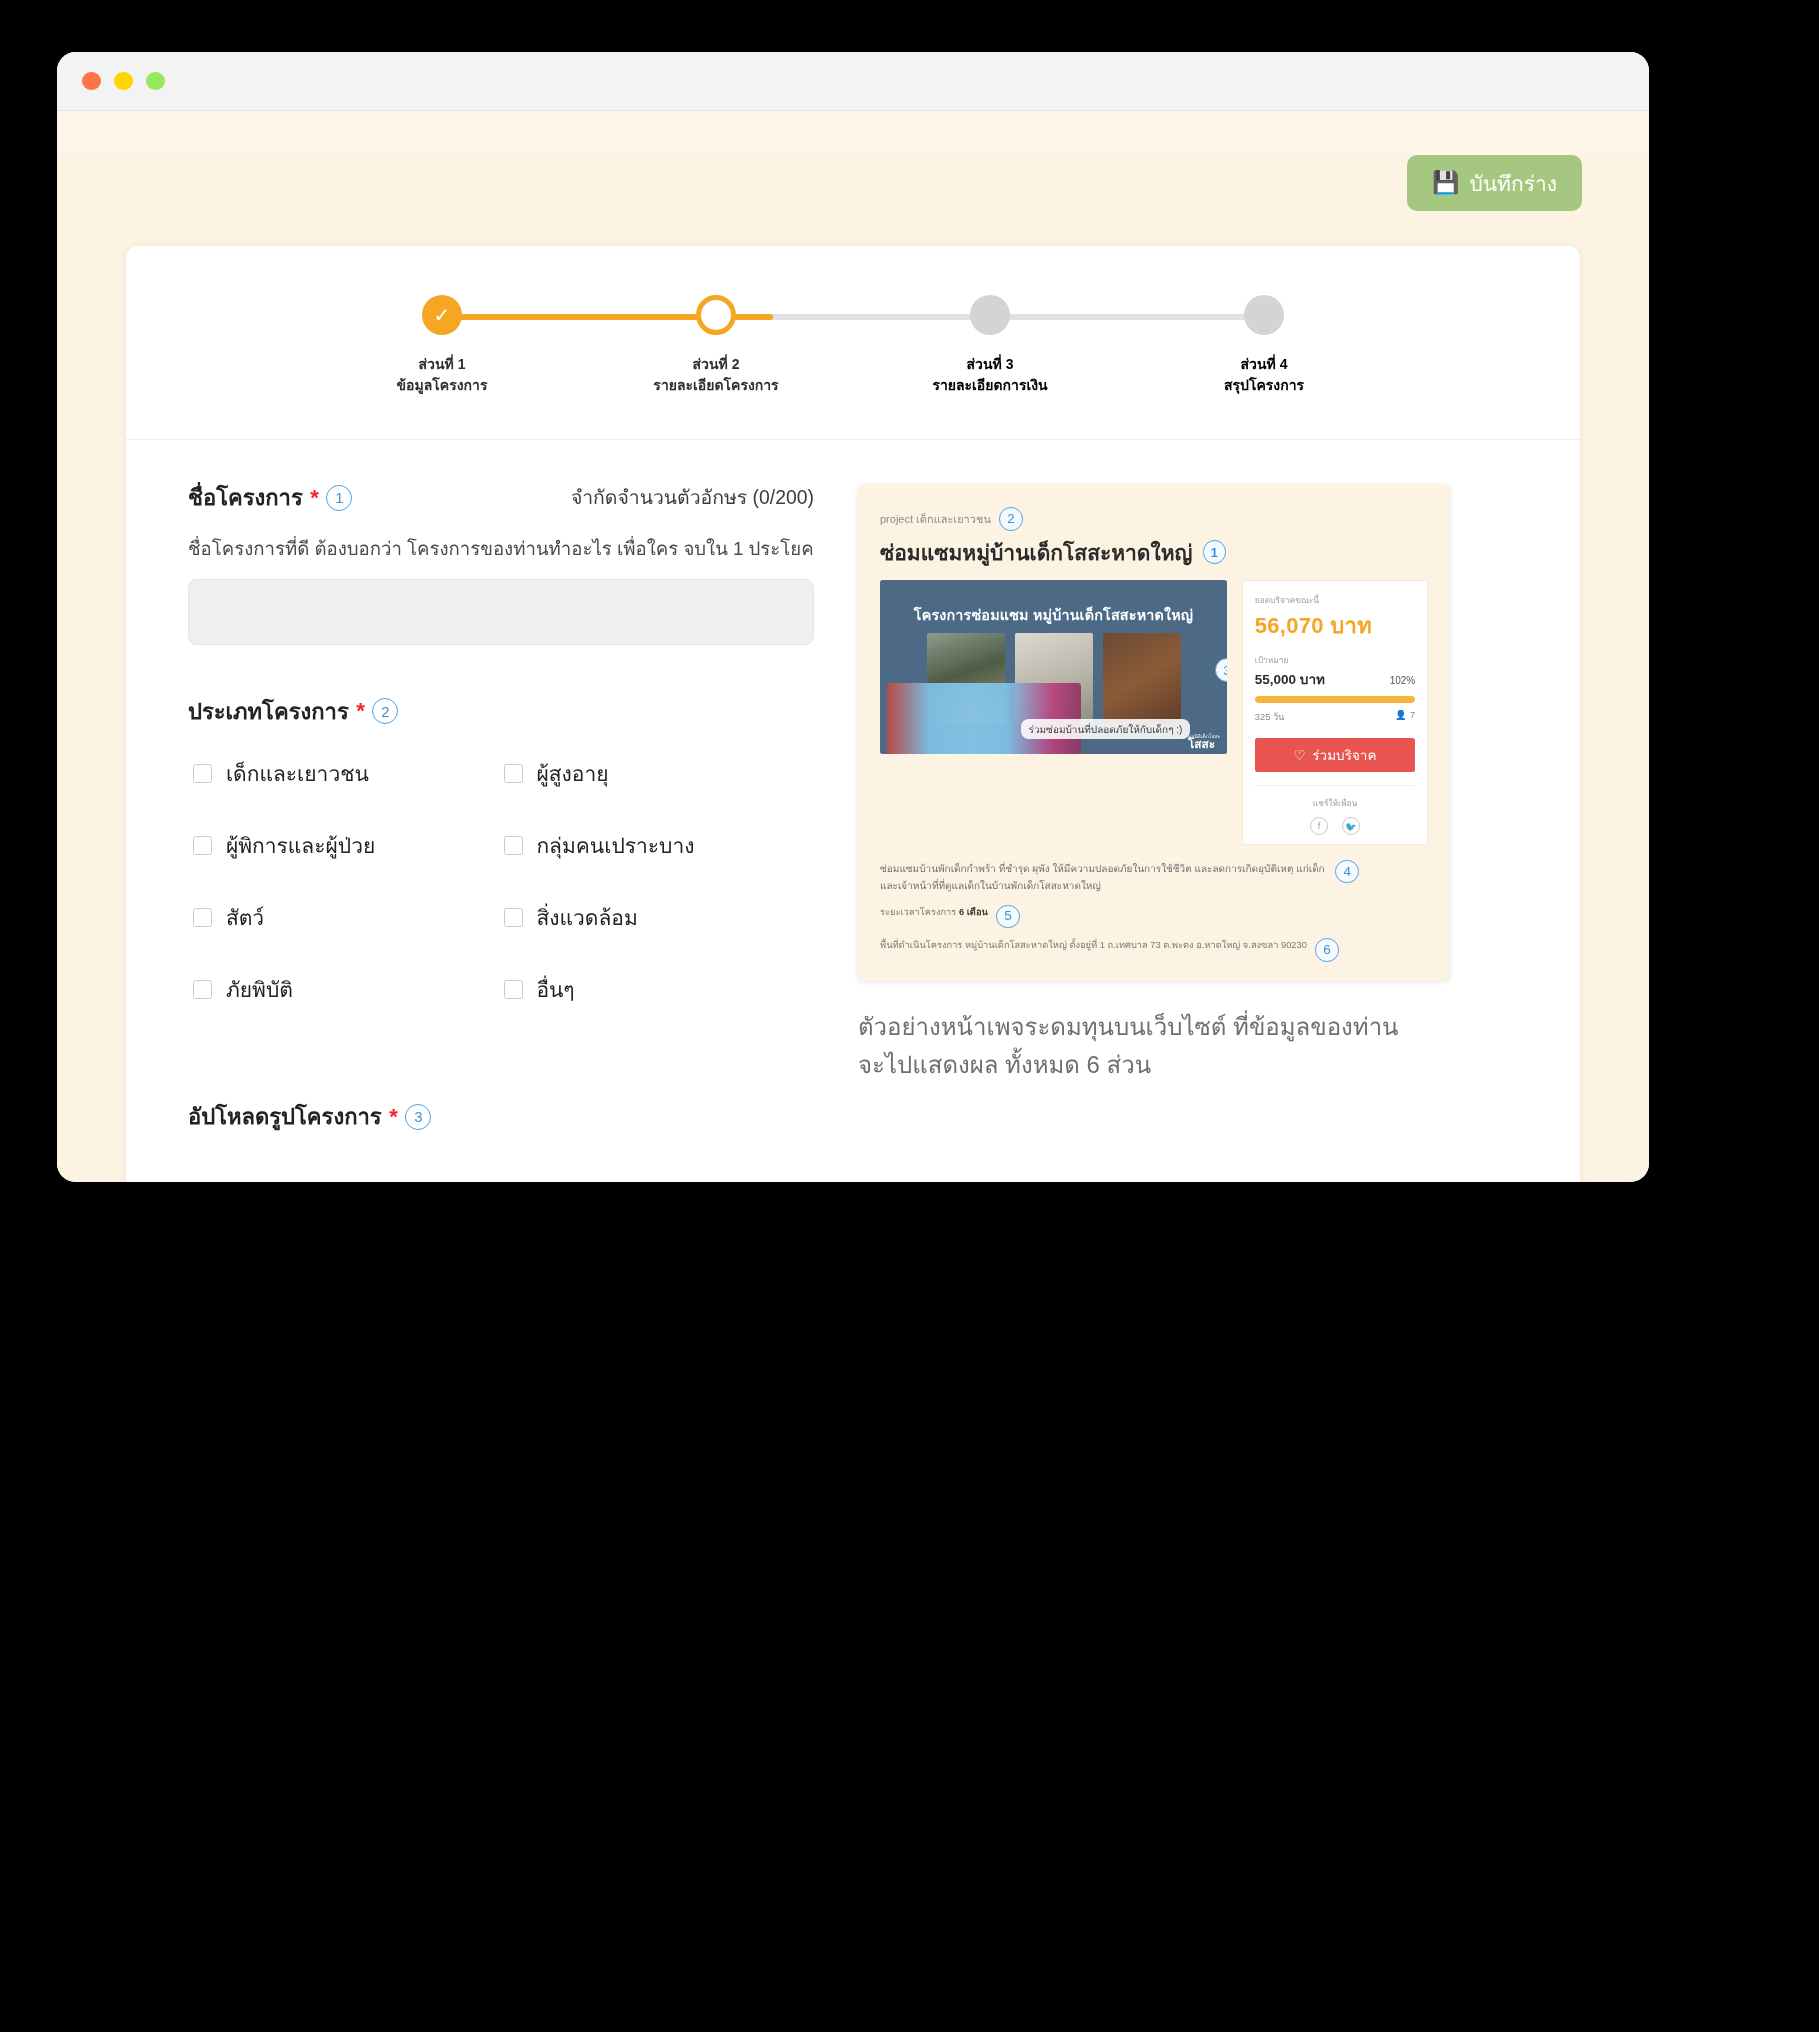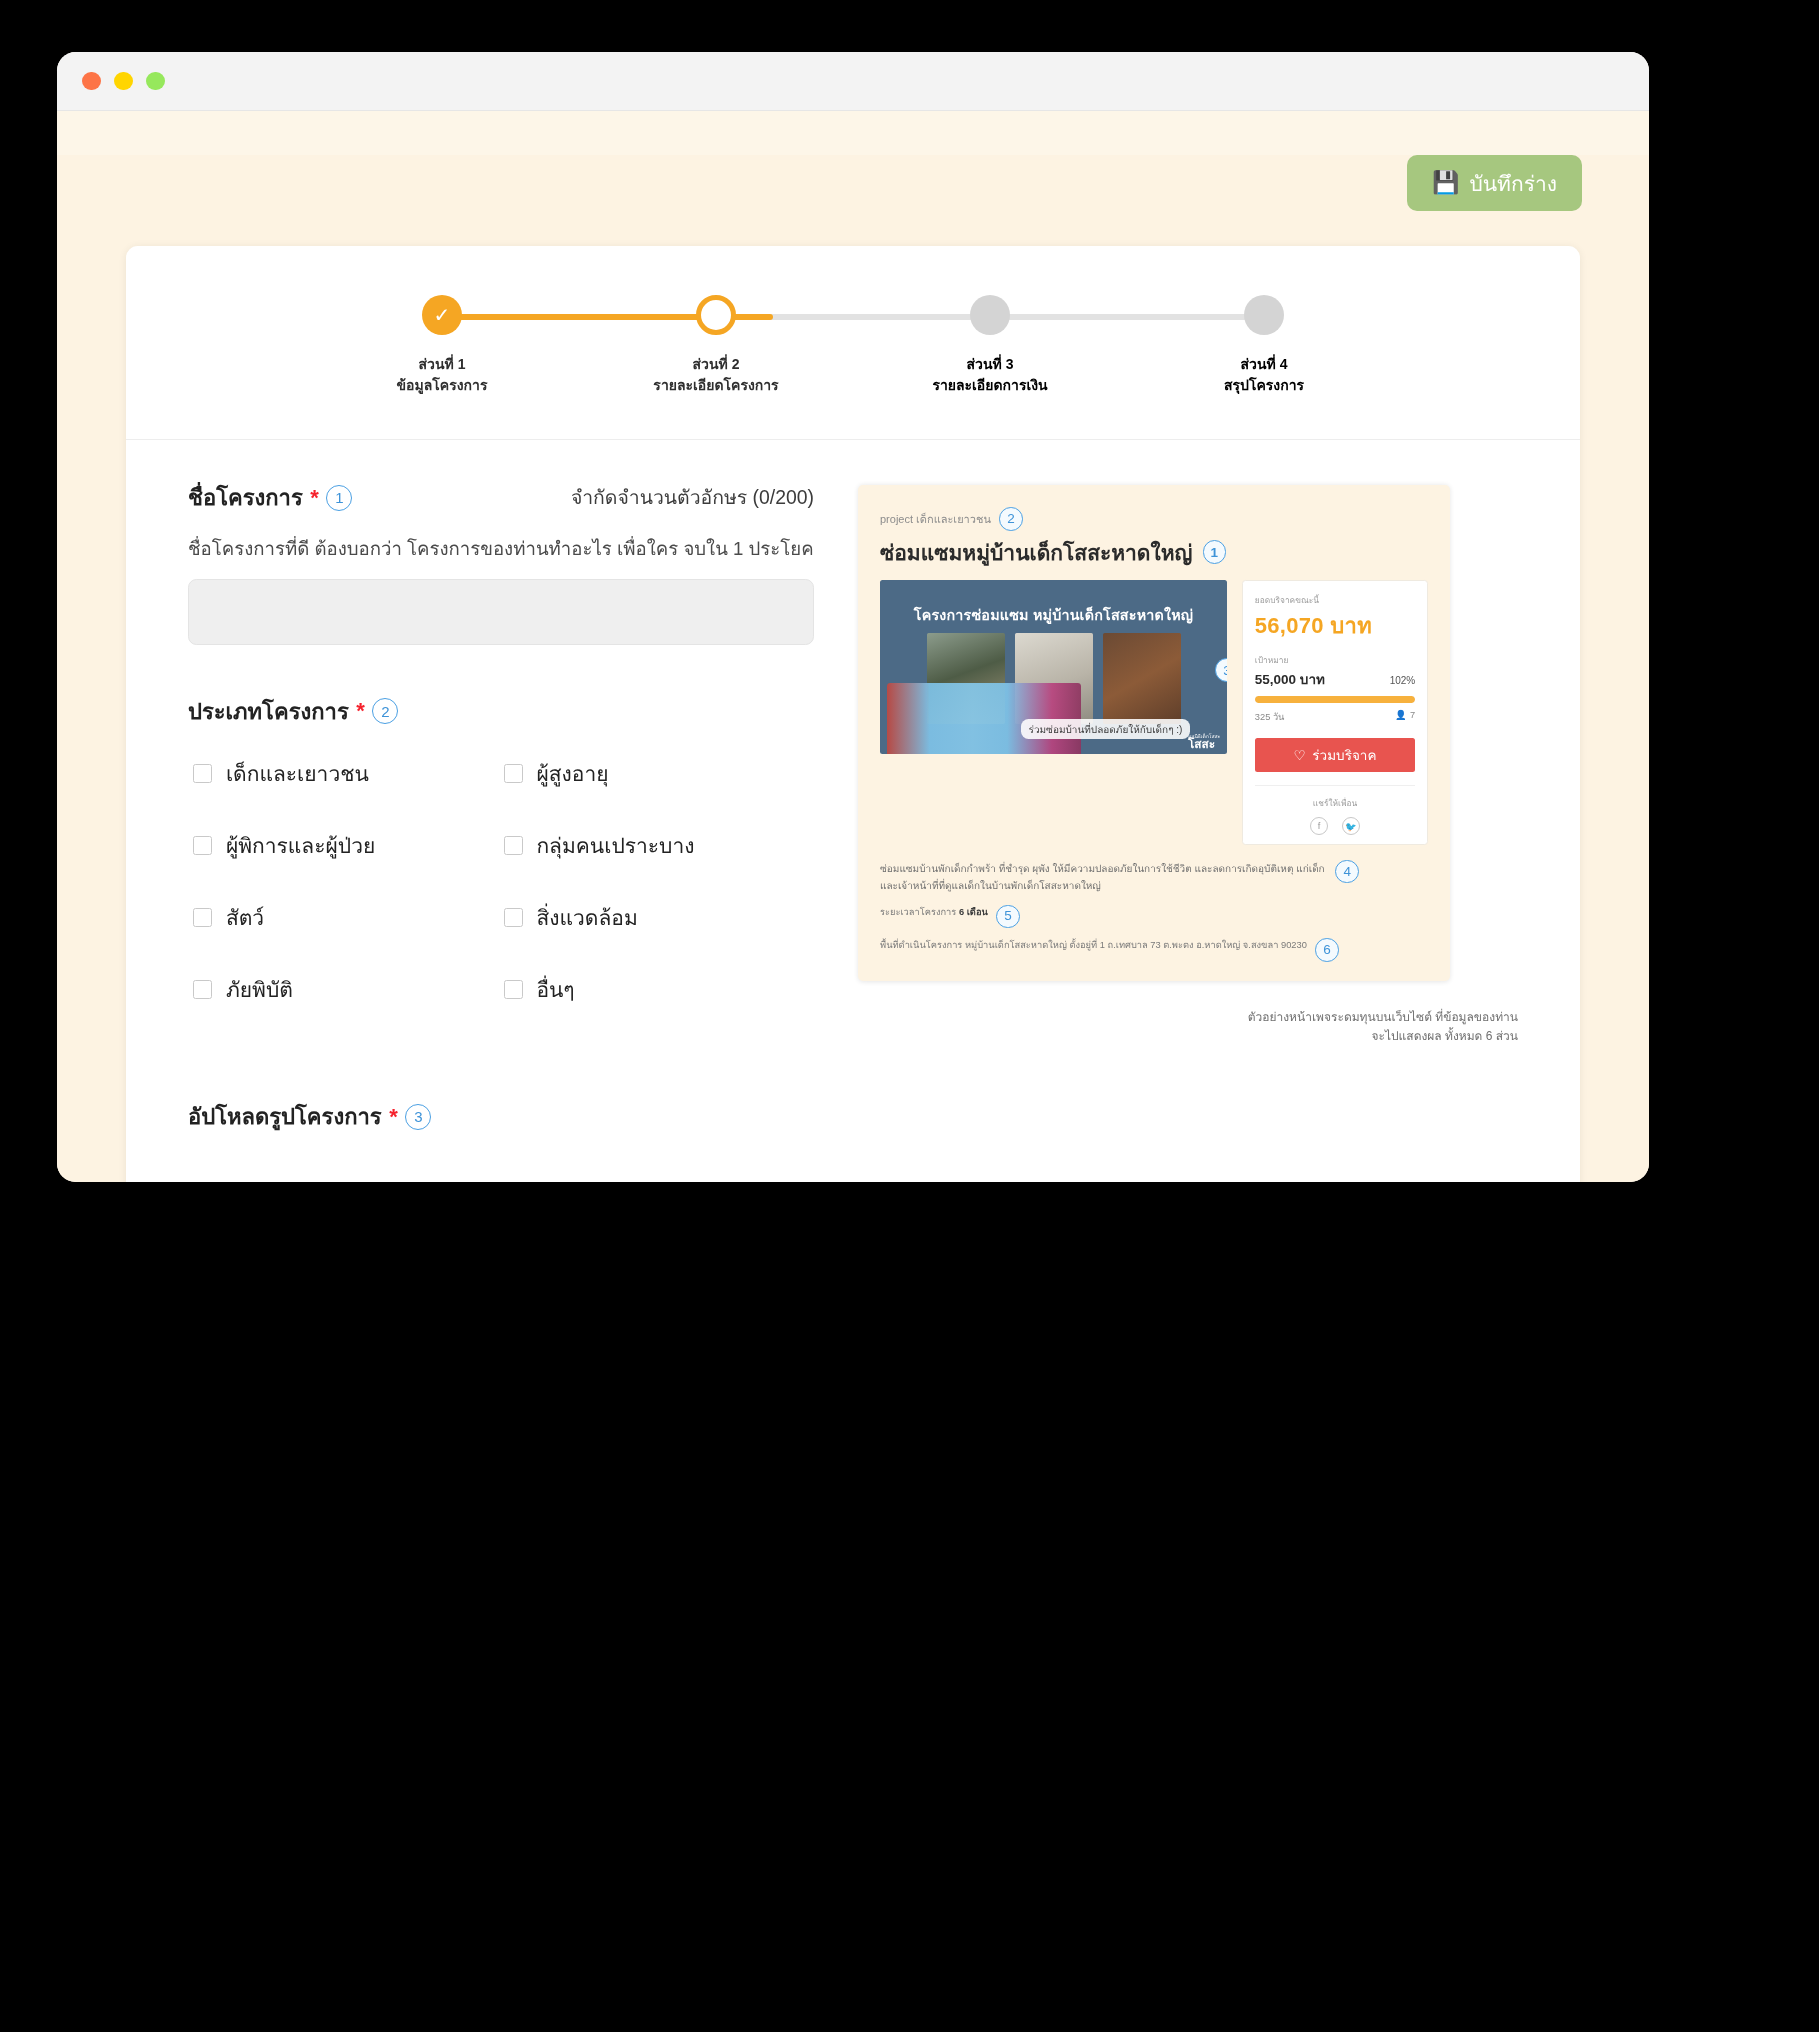--- a/index.html
+++ b/index.html
@@ -233,21 +233,21 @@
   .sicon {
     width: 18.6px; height: 18.6px; border-radius: 50%; border: 0.8px solid #C8C8C8;
     color: #9A9A9A; font-size: 9.3px; display: flex; align-items:center; justify-content:center;
   }
   .pv-desc { font-size: 10px; color: #6E6E6E; line-height: 1.75; margin-top: 15px; display:flex; align-items:flex-start; gap:8.4px; }
   .pv-desc p { margin: 0; max-width: 447px; }
   .pv-line { font-size: 9.3px; color: #7A7A7A; margin-top: 10px; display:flex; align-items:flex-start; gap:8.4px; line-height: 1.7; }
   .pv-line b { color: #3C3C3C; }
   .pv-line p { margin:0; max-width: 447px; }
   .pv-caption {
-    text-align: right; font-size: 12px; color: #6F6F6F;
+    text-align: left; font-size: 24px; color: #6F6F6F;
     line-height: 1.6; margin-top: 27px;
   }
 </style>
 </head>
 <body>
 
 <div id="root">
   <div class="browser-window">
 
     <div class="titlebar">

